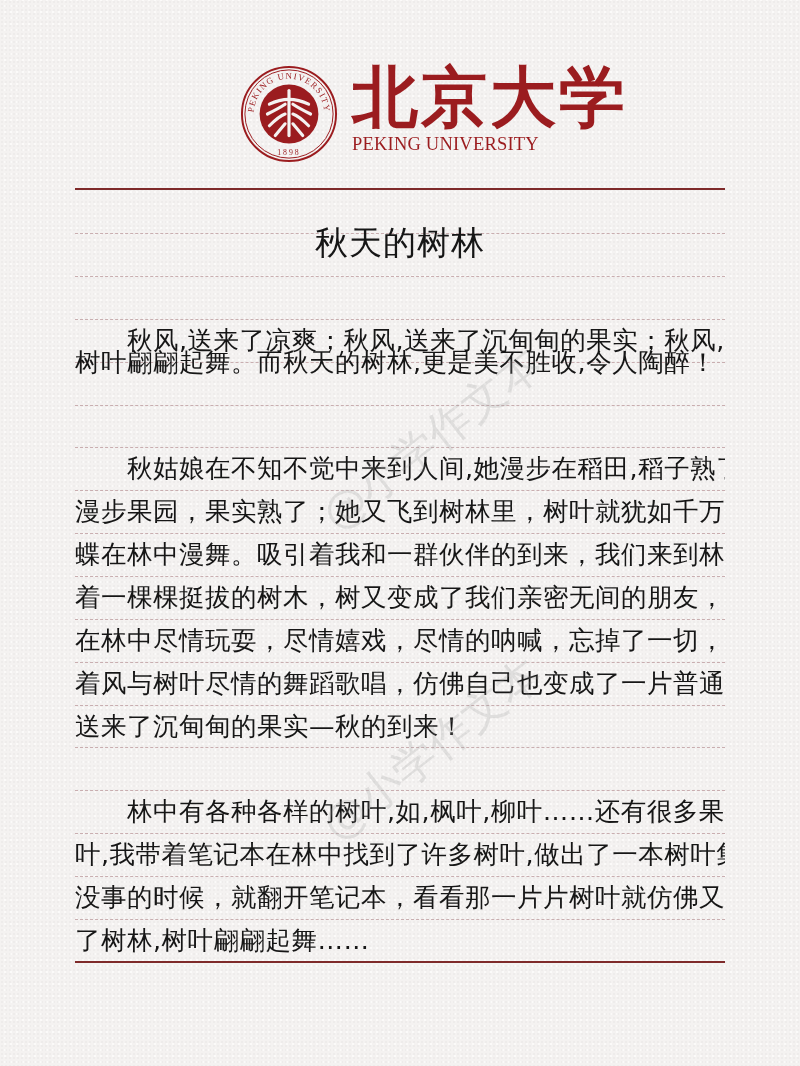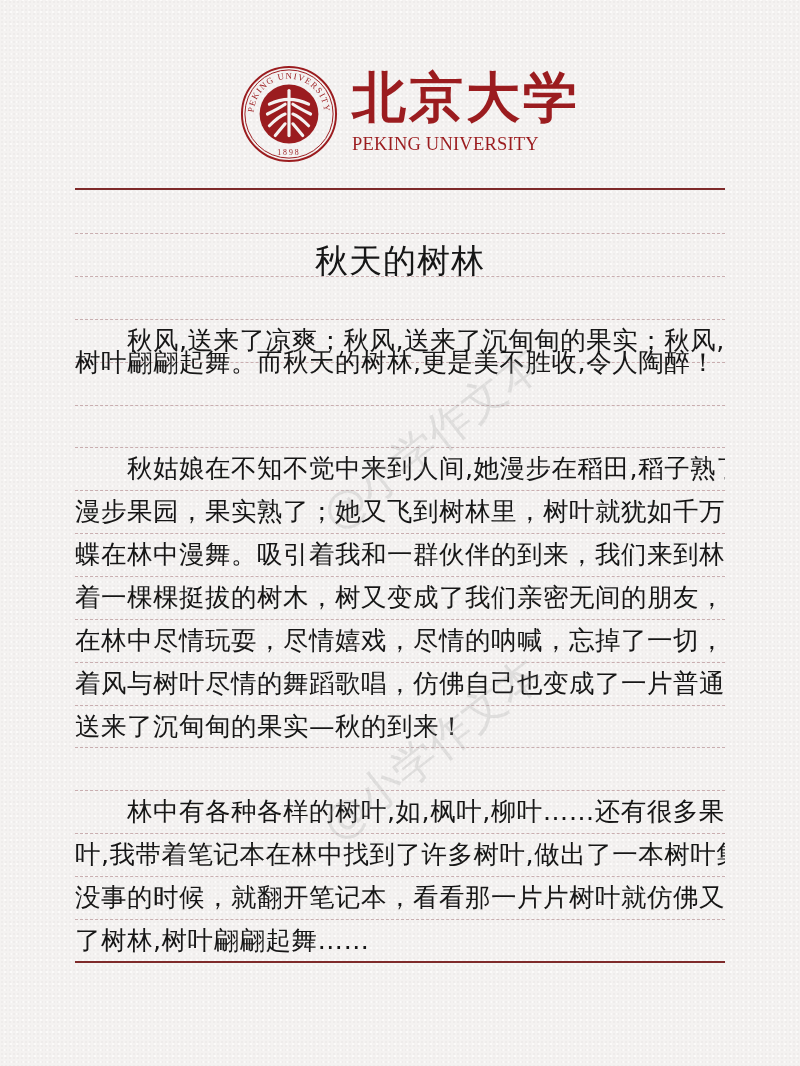--- a/index.html
+++ b/index.html
@@ -37,21 +37,21 @@
     }
     .brand {
       position: absolute;
       left: 112px;
       top: 2px;
       width: 220px;
     }
     .brand-cn {
       font-family: "DejaVu Serif", serif;
       font-weight: bold;
-      font-size: 54px;
+      font-size: 66px;
       line-height: 60px;
       color: #9b1c1f;
       letter-spacing: 3px;
       white-space: nowrap;
     }
     .brand-en {
       font-family: "Liberation Serif", serif;
       font-size: 18.5px;
       line-height: 22px;
       color: #9b1c1f;
@@ -72,21 +72,21 @@
       left: 75px;
       width: 650px;
       height: 0;
       border-top: 1.5px dashed #c9aeb0;
     }
     
     .title {
       position: absolute;
       left: 75px;
       width: 650px;
-      top: 239px;
+      top: 221px;
       height: 43px;
       text-align: center;
       font-size: 33px;
       line-height: 43px;
       color: #161616;
       letter-spacing: 1px;
     }
     
     .line {
       position: absolute;

